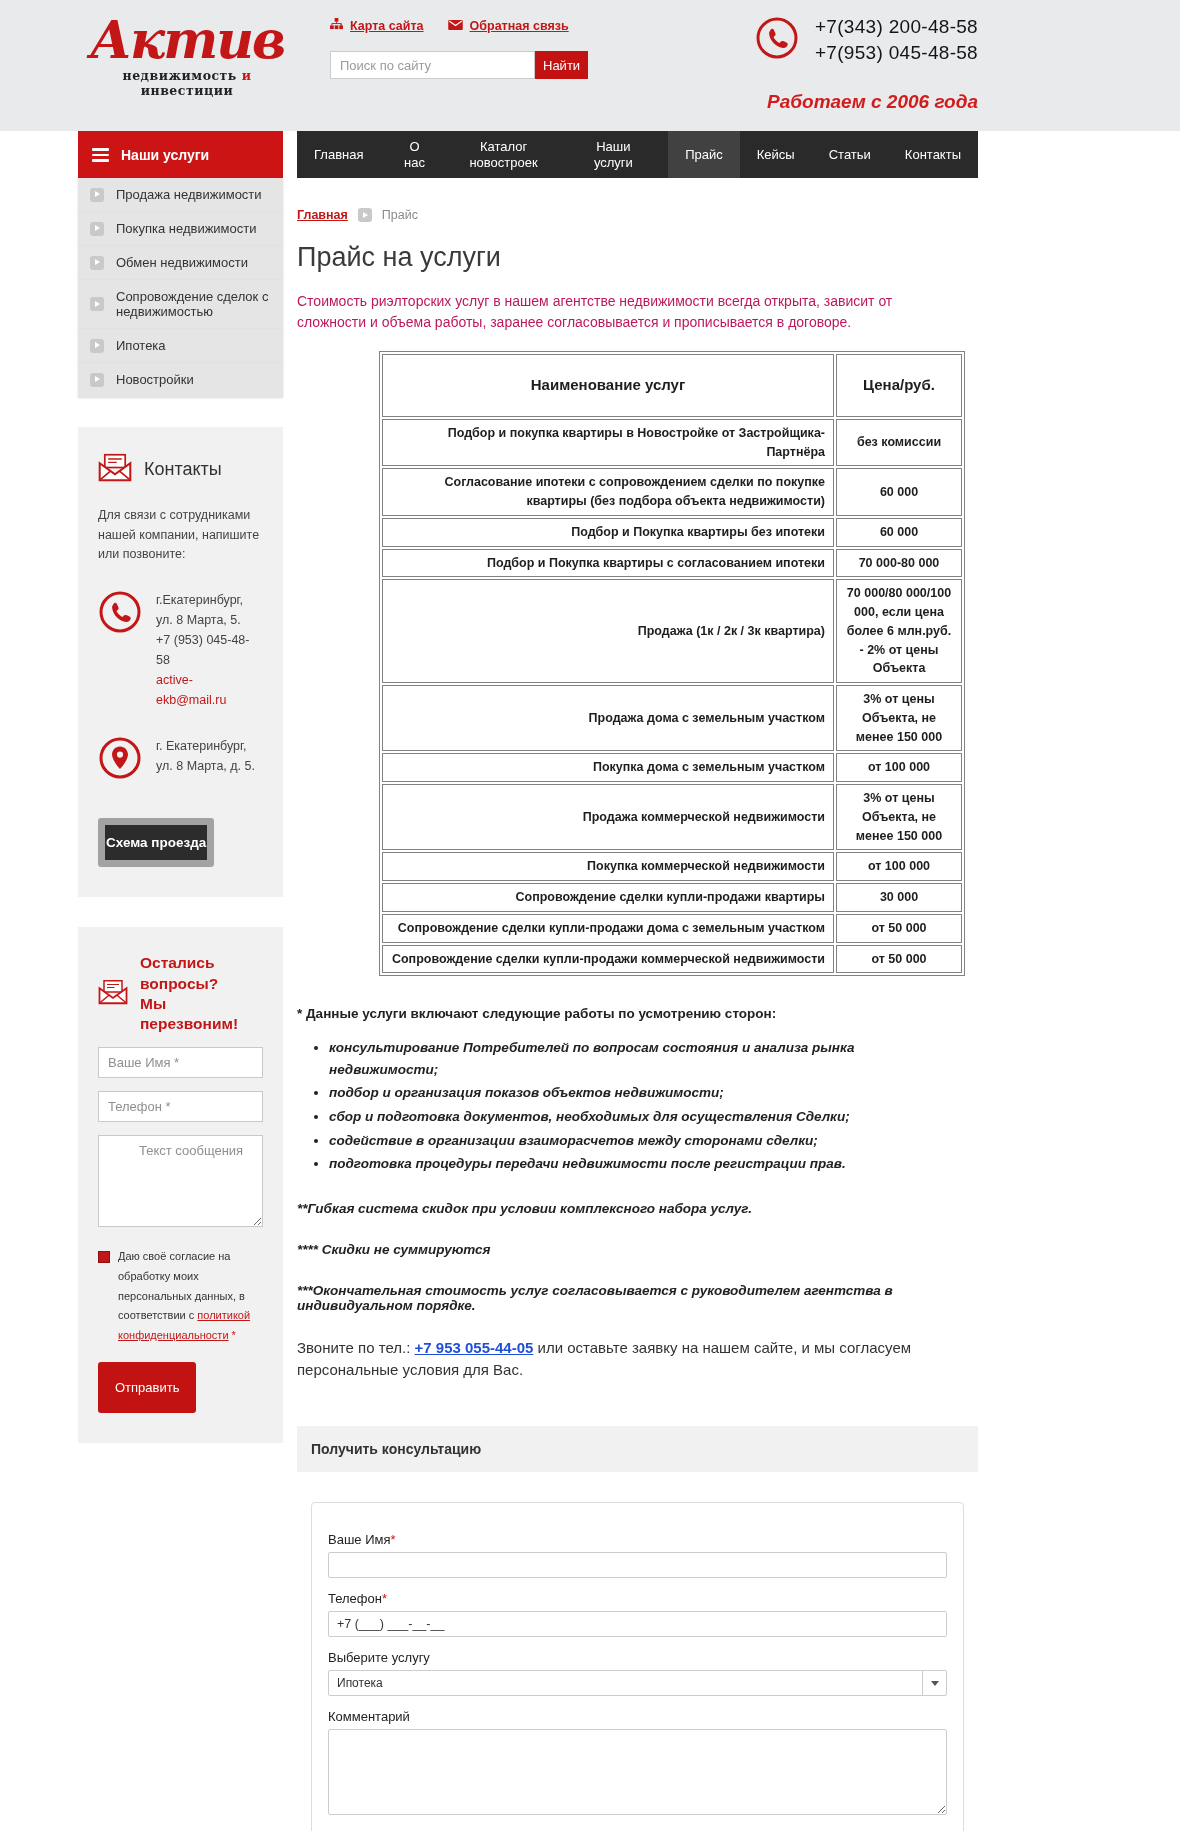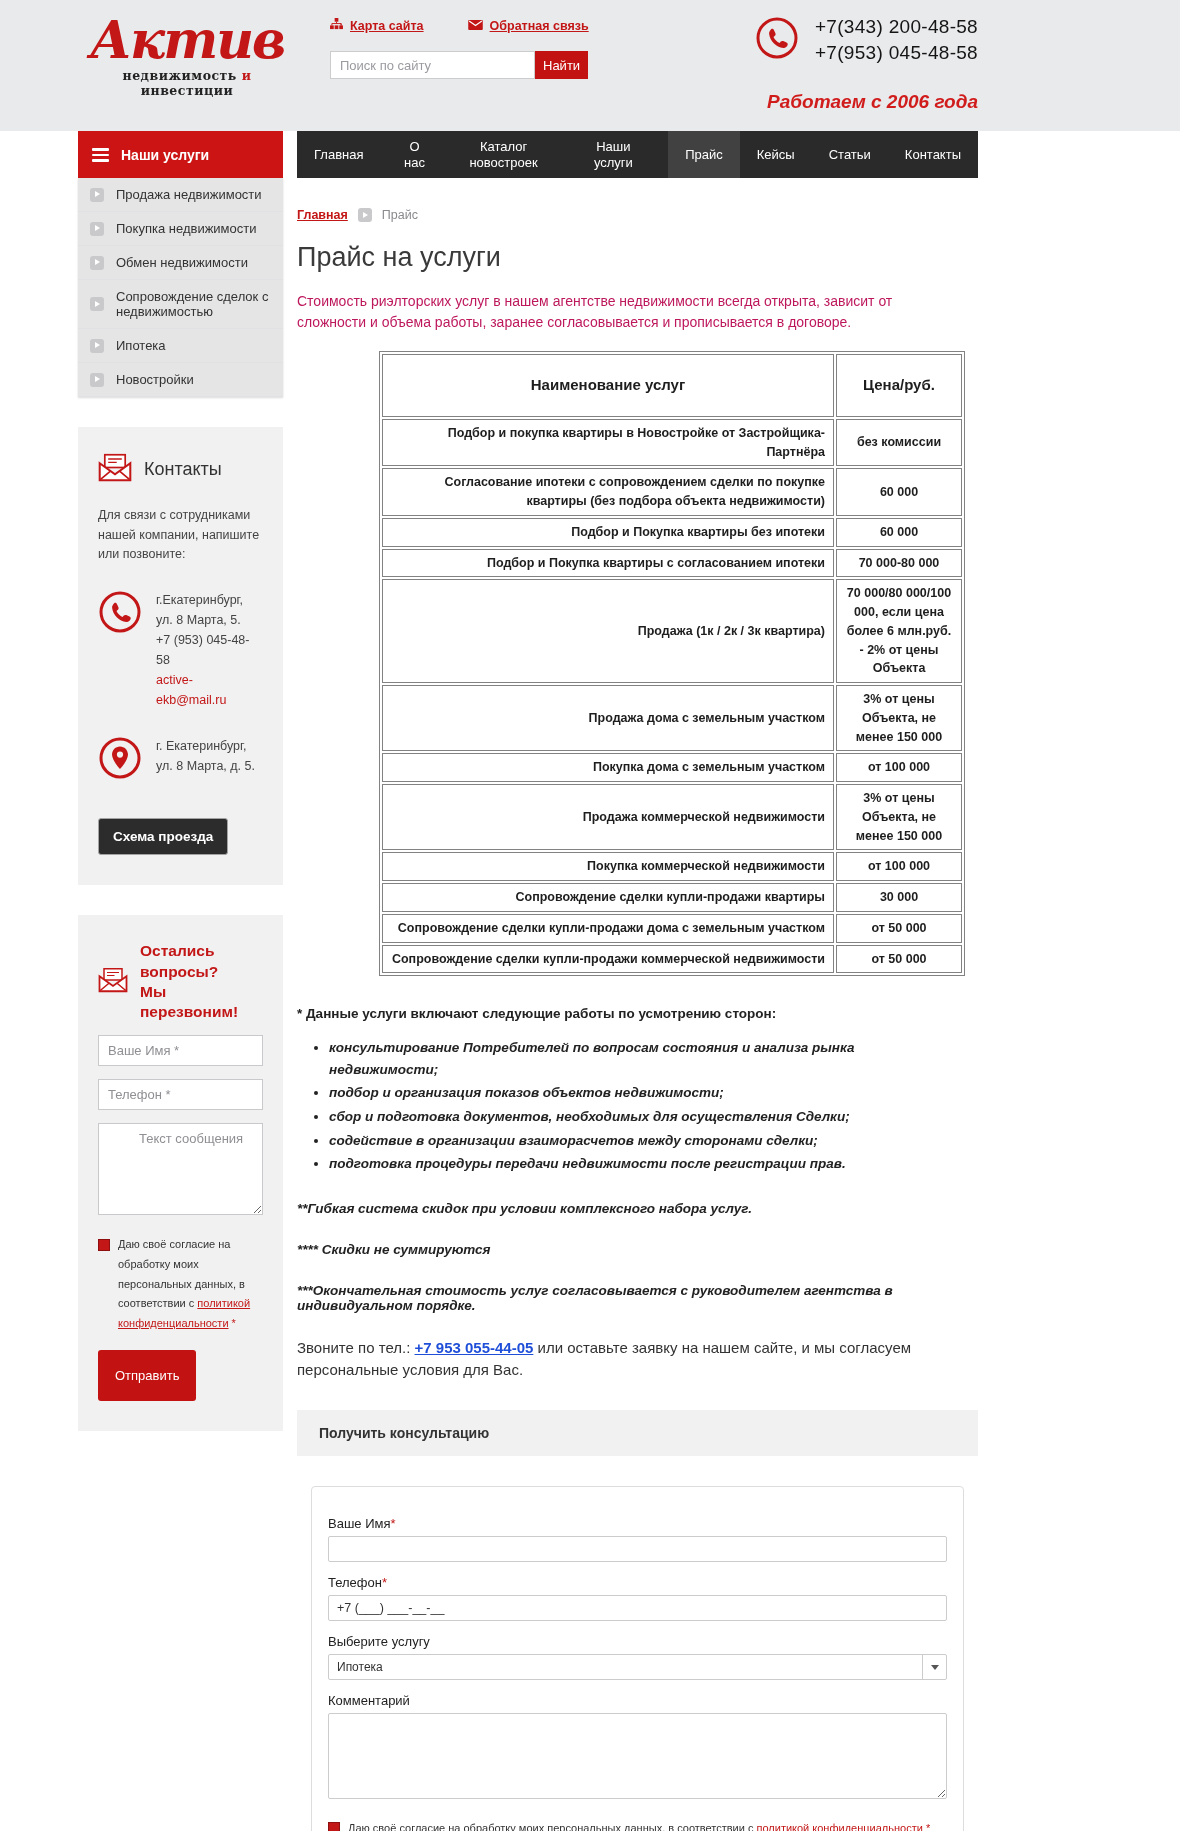--- a/index.html
+++ b/index.html
@@ -16,21 +16,21 @@
   .logo-title {
     font-family: "DejaVu Serif", serif; font-style: italic; font-weight: 700;
     font-size: 52px; line-height: 1.0; color: #c31717; letter-spacing: -2px;
   }
   .logo-tagline {
     font-family: "DejaVu Serif", serif; font-weight: 700; font-size: 12.5px;
     color: #222; margin-top: 2px; letter-spacing: .5px;
   }
   .logo-tagline .red { color: #c31717; }
   .header-mid { margin-left: 34px; width: 300px; }
-  .top-links { display: flex; gap: 44px; margin-top: 4px; }
+  .top-links { display: flex; gap: 24px; margin-top: 4px; }
   .top-link {
     display: inline-flex; align-items: center; gap: 7px;
     color: #c31717; font-size: 12.5px; font-weight: 700;
     text-decoration: underline; cursor: pointer; white-space: nowrap;
   }
   .search-row { display: flex; margin-top: 18px; }
   .search-input {
     width: 205px; height: 28px; border: 1px solid #ccc; background: #fff;
     font-size: 13px; padding: 0 9px; color: #333; outline: none;
     font-family: "Liberation Sans", sans-serif;
@@ -87,22 +87,22 @@
     border-bottom: 3.5px solid transparent;
   }
   .side-block { background: #f1f1f2; margin-top: 30px; padding: 26px 20px 30px; }
   .side-block-head { display: flex; align-items: center; gap: 12px; }
   .side-block-title { font-size: 18px; color: #333; }
   .side-note { margin-top: 20px; font-size: 12.5px; color: #444; line-height: 1.55; }
   .contact-entry { display: flex; gap: 14px; margin-top: 26px; }
   .contact-text { font-size: 12.5px; color: #444; line-height: 1.6; }
   .email-link { color: #c31717; text-decoration: none; cursor: pointer; }
   .dark-btn {
-    margin-top: 34px; background: #2d2c2c; color: #fff; border: 1px solid #a3a3a3;
-    font-size: 13.5px; font-weight: 700; padding: 10px 14px; border-radius: 3px;
+    margin-top: 34px; background: #2d2c2c; color: #fff; border: 7px solid #a3a3a3;
+    font-size: 13.5px; font-weight: 700; padding: 10px 1px; border-radius: 3px;
     cursor: pointer; font-family: "Liberation Sans", sans-serif;
   }
   .callback-title { color: #c31717; font-size: 15.5px; font-weight: 700; line-height: 1.3; }
   .cb-input, .cb-area {
     width: 100%; border: 1px solid #c9c9cc; background: #fff; font-size: 13px;
     padding: 7px 9px; color: #333; margin-top: 13px; outline: none;
     font-family: "Liberation Sans", sans-serif;
   }
   .cb-area { height: 92px; resize: vertical; padding-left: 40px; }
   .cb-input::placeholder, .cb-area::placeholder { color: #8f8f94; }
@@ -143,21 +143,21 @@
   ul.works { margin: 16px 0 0 32px; }
   ul.works li {
     font-size: 13.5px; font-weight: 700; font-style: italic; color: #222;
     line-height: 1.6; margin-top: 2px;
   }
   .note-line { margin-top: 26px; font-size: 13.5px; font-weight: 700; font-style: italic; color: #222; }
   .call-line { margin-top: 24px; font-size: 15px; color: #333; line-height: 1.45; max-width: 640px; }
   .call-phone { color: #1f4fd8; font-weight: 700; text-decoration: underline; cursor: pointer; }
 
   .consult-bar {
-    margin-top: 30px; background: #f1f1f2; padding: 15px 22px;
+    margin-top: 46px; background: #f1f1f2; padding: 15px 14px;
     font-size: 14px; font-weight: 700; color: #333;
   }
   .consult-form {
     margin: 30px 14px 0 14px; border: 1px solid #ddd; border-radius: 4px;
     padding: 16px 16px 24px;
   }
   .f-label { font-size: 13px; color: #222; margin-top: 13px; }
   .f-input {
     width: 100%; height: 26px; border: 1px solid #ccc; border-radius: 2px;
     font-size: 12.5px; padding: 0 8px; color: #333; margin-top: 5px; outline: none;

